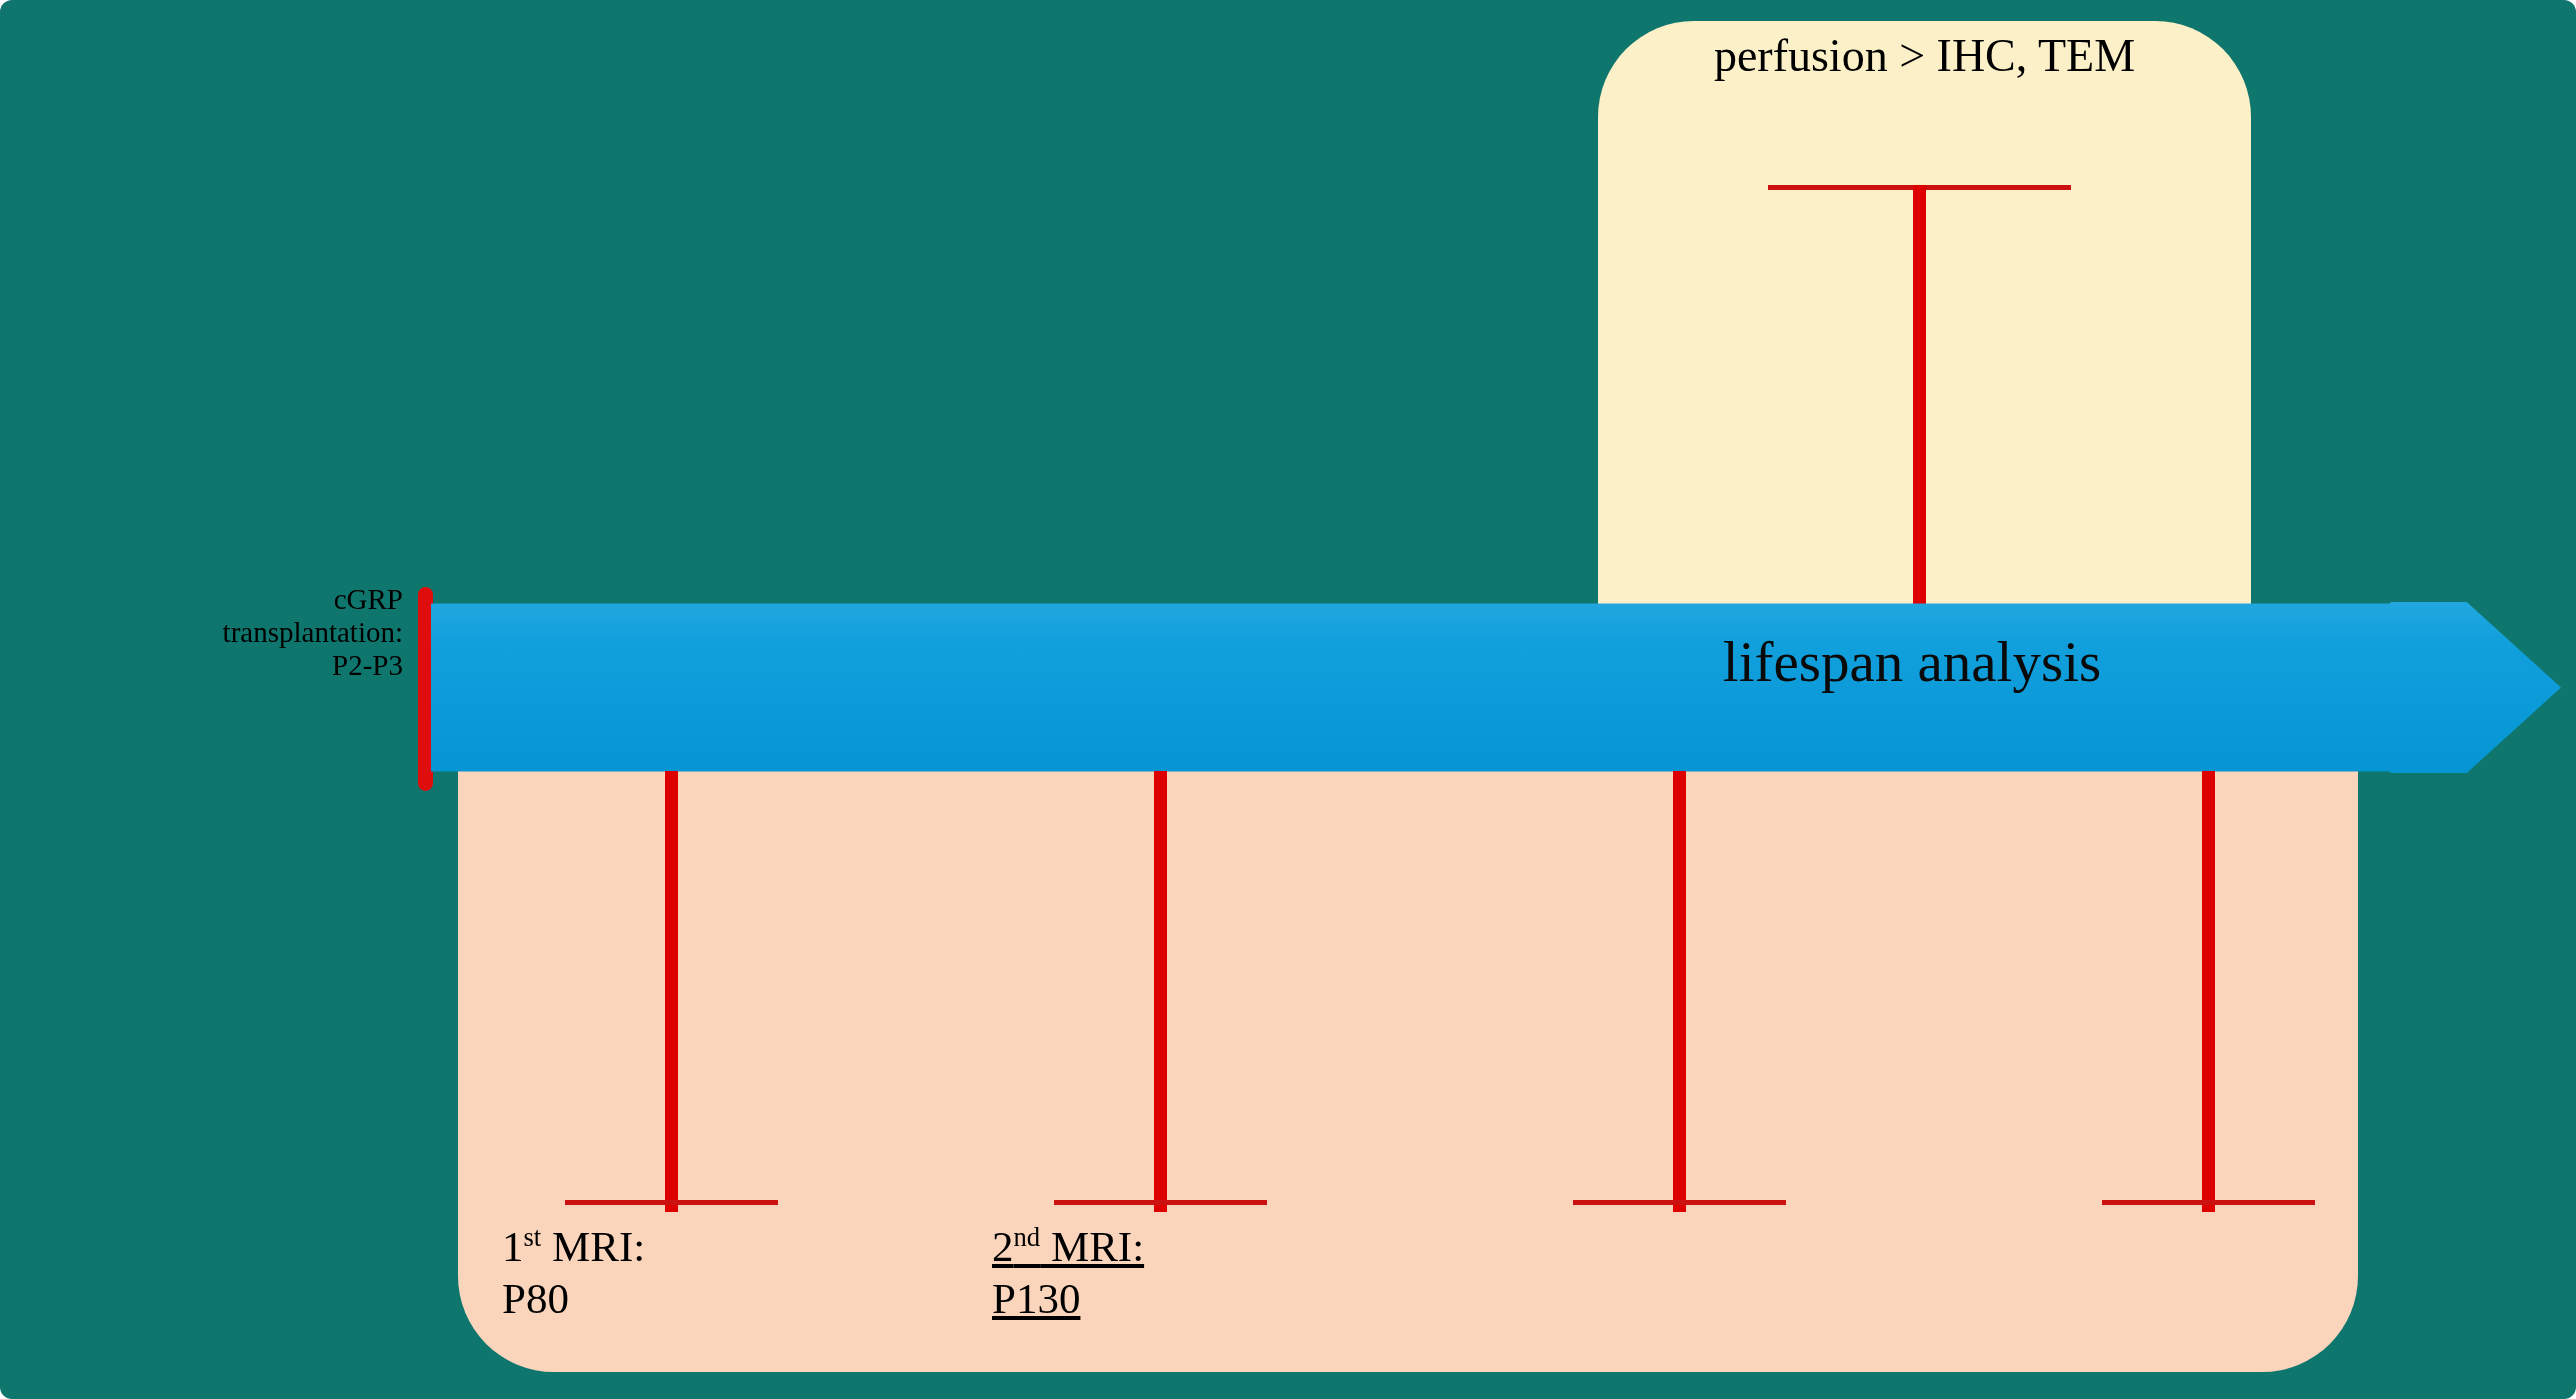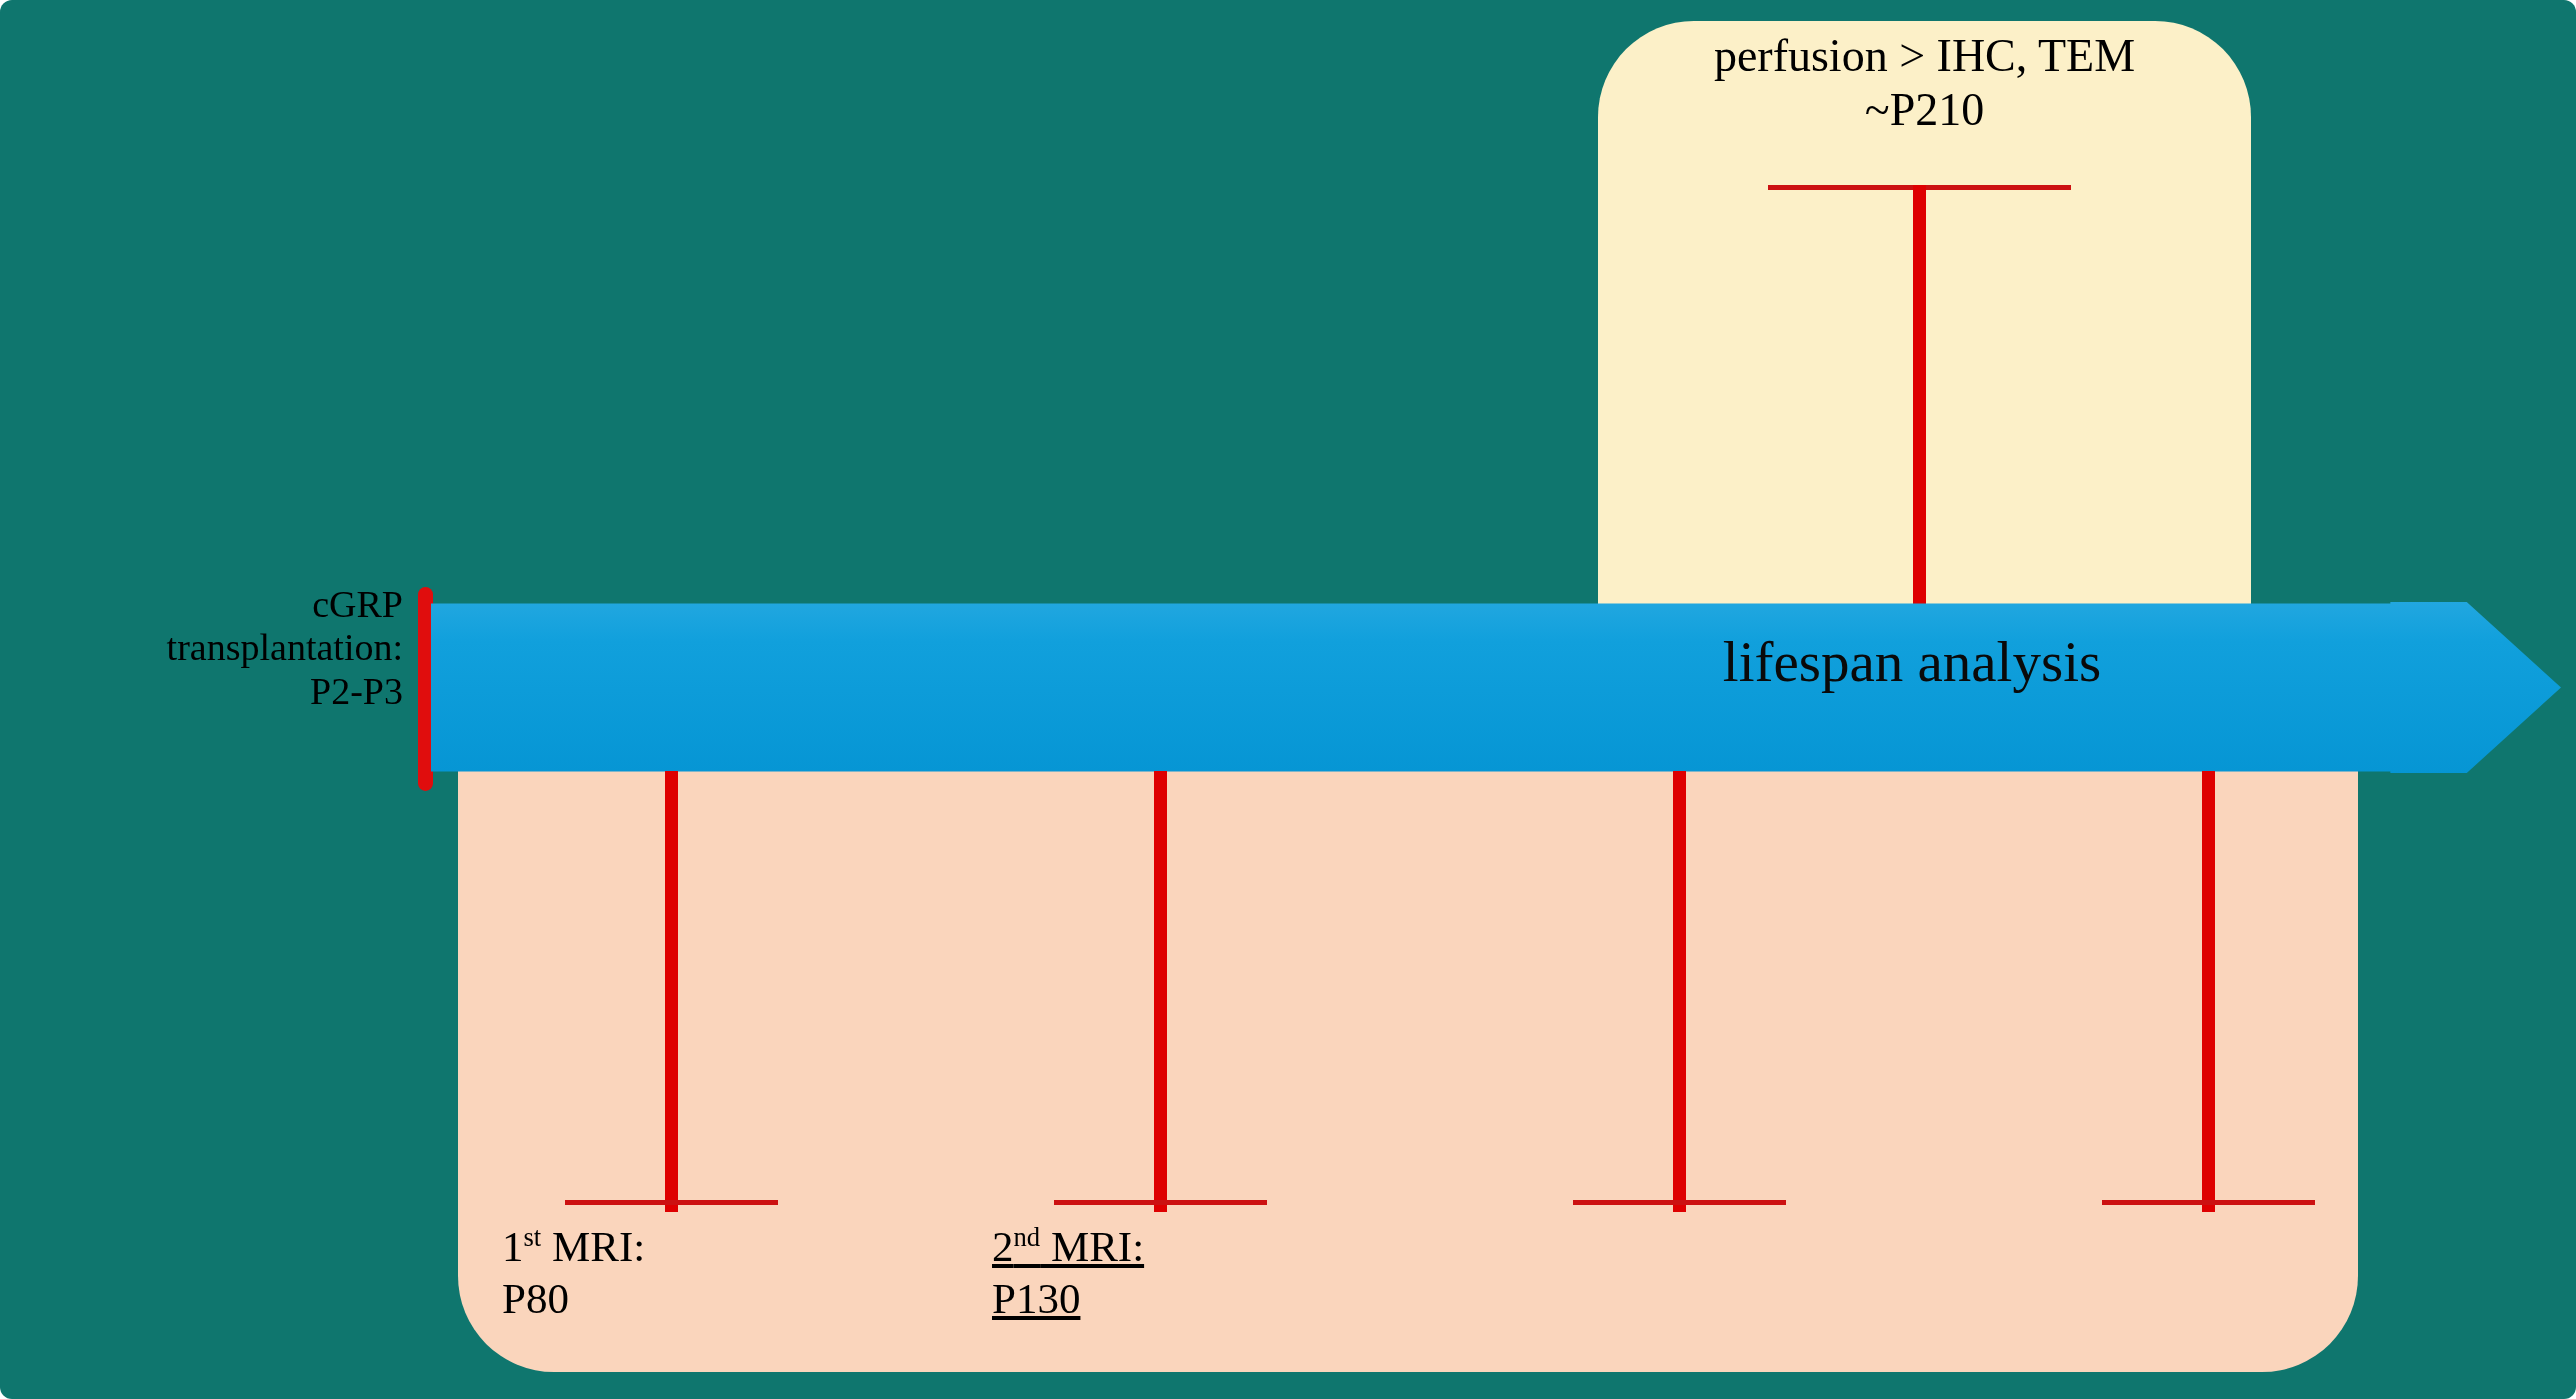--- a/index.html
+++ b/index.html
@@ -84,21 +84,21 @@
     line-height: 1;
   }
 
   
   #left-label {
     position: absolute;
     left: 0px;
     top: 583px;
     width: 403px;
     text-align: right;
-    font-size: 38px;
+    font-size: 29px;
     line-height: 1.14;
     color: #000000;
   }
   #left-label div { white-space: nowrap; }
 
   #perfusion-label {
     position: absolute;
     left: 1598px;
     top: 29px;
     width: 653px;
@@ -127,21 +127,20 @@
 <body>
 
 <div id="stage">
 
   <div class="panel" id="yellow-panel"></div>
 
   <div class="panel" id="peach-panel"></div>
 
   <div id="perfusion-label">
     <div>perfusion &gt; IHC, TEM</div>
-    <div>~P210</div>
   </div>
 
   <div class="h-rule" style="left:1768px; top:185px; width:303px;"></div>
   <div class="v-line" style="left:1913px; top:185px; height:421px;"></div>
 
   <div id="start-marker"></div>
 
   <div id="left-label">
     <div>cGRP</div>
     <div>transplantation:</div>

